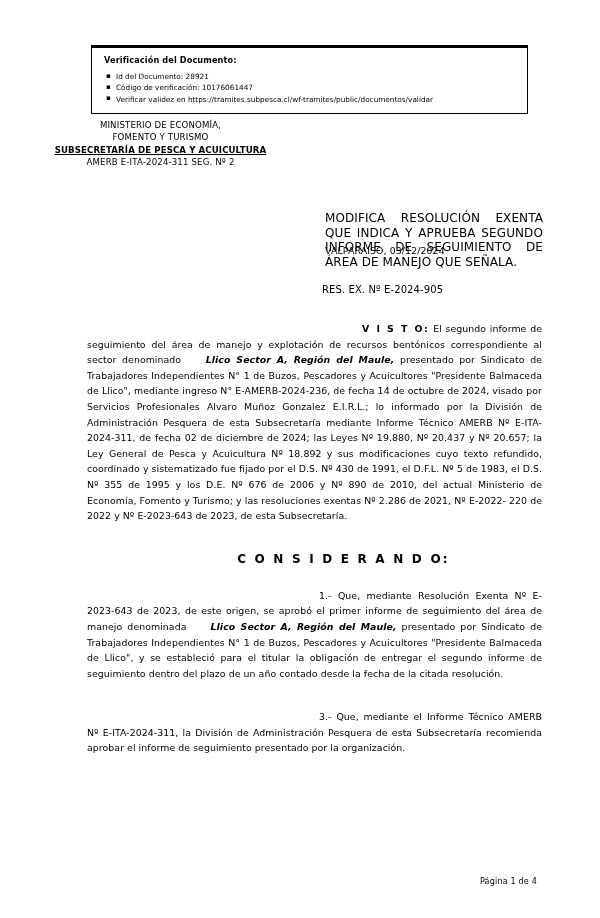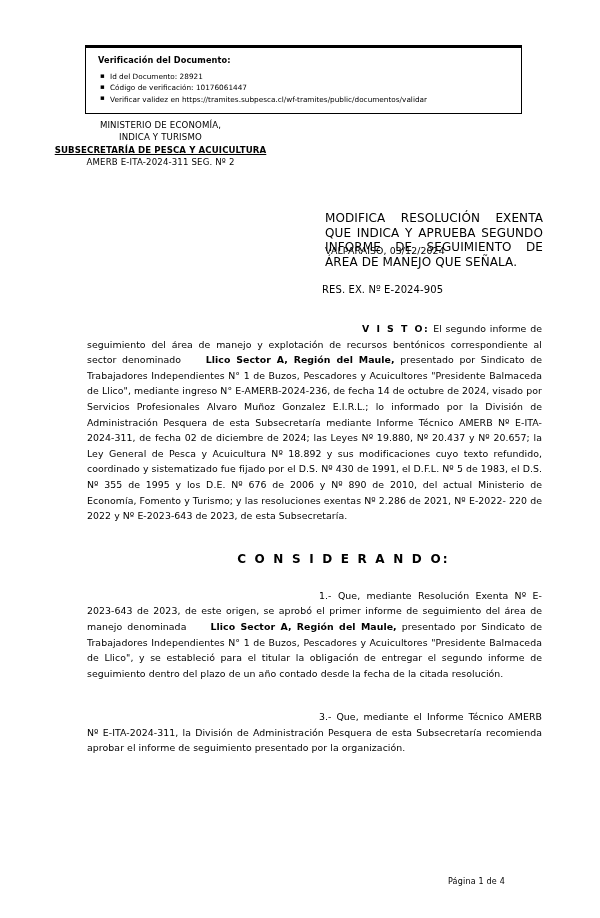--- a/index.html
+++ b/index.html
@@ -18,21 +18,21 @@
 
   .page {
     position: absolute;
     inset: 0;
     background: #ffffff;
   }
 
   
   .verif-wrap {
     position: absolute;
-    left: 85px;
+    left: 91px;
     top: 47px;
     width: 477px;
   }
   .verif-toprule {
     position: absolute;
     left: 0px;
     top: -2px;
     width: 437px;
     height: 2px;
     background: #000;
@@ -142,20 +142,21 @@
     text-align: justify;
     letter-spacing: 0.06px;
   }
   .lead-in {
     font-weight: bold;
     letter-spacing: 1.6px;
     margin-left: 7px;
   }
   .emph {
     font-weight: bold;
+    font-style: italic;
     margin-left: 19px;
   }
   .indent-visto { text-indent: 268px; }
   .indent-num { text-indent: 232px; }
 
   .considerando {
     margin: 0;
     font-size: 12px;
     font-weight: bold;
     letter-spacing: 2.2px;
@@ -167,21 +168,21 @@
   .gap-md { height: 22px; }
   .gap-lg { height: 28px; }
 
   
   .footer {
     position: absolute;
     left: 0;
     top: 877px;
     width: 600px;
     text-align: right;
-    padding-right: 95px;
+    padding-right: 63px;
     box-sizing: border-box;
     font-size: 8px;
     letter-spacing: 0.2px;
   }
 </style>
 </head>
 <body>
 
 <div class="page">
 
@@ -192,21 +193,21 @@
       <ul class="verif-list">
         <li>Id del Documento: 28921</li>
         <li>Código de verificación: 10176061447</li>
         <li>Verificar validez en https://tramites.subpesca.cl/wf-tramites/public/documentos/validar</li>
       </ul>
     </div>
   </div>
 
   <div class="org-block">
     <div class="org-line-1">MINISTERIO DE ECONOMÍA,</div>
-    <div class="org-line-2">INDICA Y TURISMO</div>
+    <div class="org-line-2">FOMENTO Y TURISMO</div>
     <div class="org-sub">SUBSECRETARÍA DE PESCA Y ACUICULTURA</div>
     <div class="org-code">AMERB E-ITA-2024-311 SEG. Nº 2</div>
   </div>
 
   <div class="doc-subject">MODIFICA RESOLUCIÓN EXENTA QUE INDICA Y APRUEBA SEGUNDO INFORME DE SEGUIMIENTO DE ÁREA DE MANEJO QUE SEÑALA.</div>
 
   <div class="place-date">VALPARAÍSO, 03/12/2024</div>
 
   <div class="res-number">RES. EX. Nº E-2024-905</div>
 

